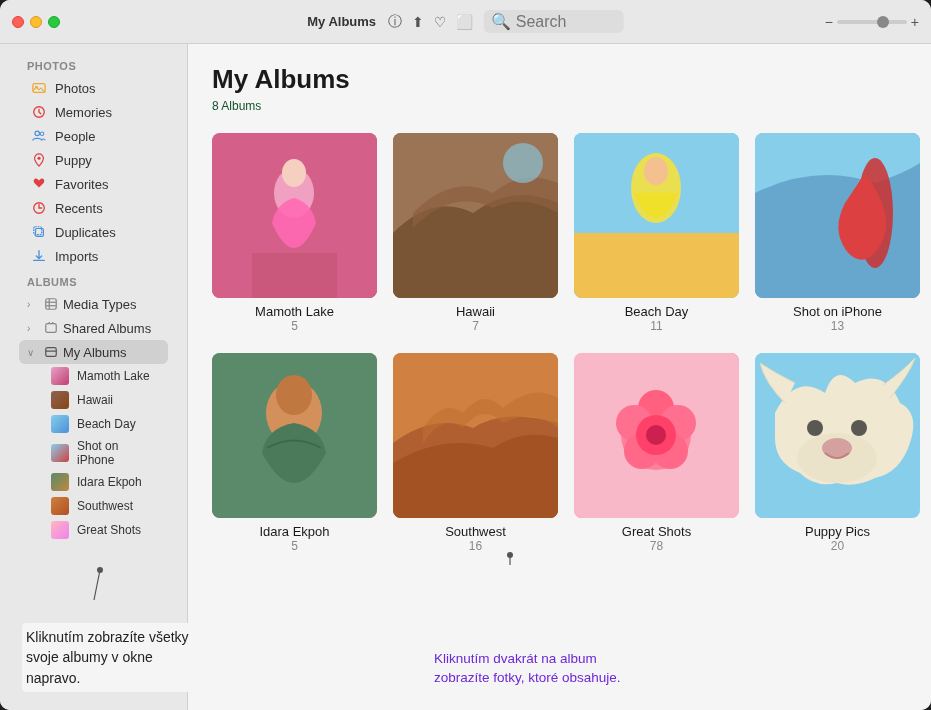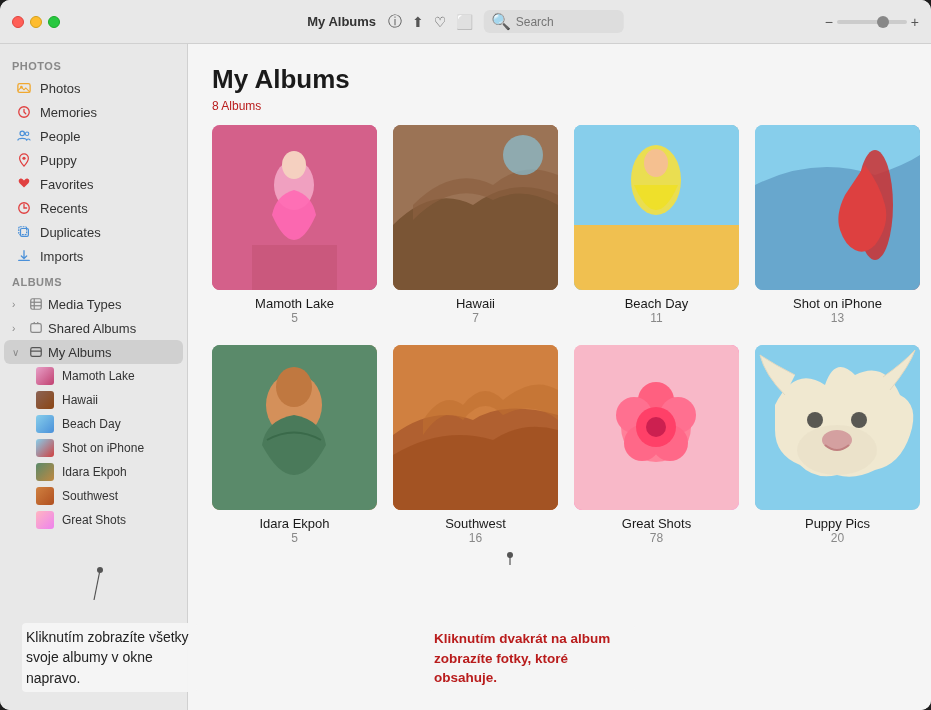--- a/index.html
+++ b/index.html
@@ -83,21 +83,21 @@
       background: #ddd;
       border-radius: 6px;
       padding: 2px 8px;
       gap: 4px;
     }
 
     .titlebar-search input {
       border: none;
       background: transparent;
       outline: none;
-      font-size: 12px;
+      font-size: 16px;
       color: #6d28d9;
       width: 100px;
     }
 
     .slider-area {
       display: flex;
       align-items: center;
       gap: 4px;
       margin-left: auto;
     }
@@ -133,21 +133,21 @@
       overflow: hidden;
     }
 
     
     .sidebar {
       width: 188px;
       background: #e8e8e8;
       border-right: 1px solid #d0d0d0;
       overflow-y: auto;
       flex-shrink: 0;
-      padding: 8px 0;
+      padding: 8px 15px;
     }
 
     .sidebar-section-label {
       font-size: 11px;
       font-weight: 700;
       color: #888;
       padding: 8px 12px 4px 12px;
       text-transform: uppercase;
       letter-spacing: 0.5px;
     }
@@ -226,22 +226,22 @@
 
     .main-title {
       font-size: 26px;
       font-weight: 700;
       color: #1a1a1a;
       margin-bottom: 4px;
     }
 
     .main-subtitle {
       font-size: 12px;
-      color: #b91c1c;
-      margin-bottom: 12px;
+      color: #14532d;
+      margin-bottom: 20px;
     }
 
     .albums-grid {
       display: grid;
       grid-template-columns: repeat(4, 1fr);
       gap: 20px 16px;
     }
 
     .album-item {
       display: flex;
@@ -626,21 +626,21 @@
           </div>
         </div>
       </div>
     </div>
   </div>
 
   <div style="position:absolute; bottom:0; left:0; right:0; height:160px; pointer-events:none;">
 
     <div style="position:absolute; bottom:18px; left:22px; width:175px; font-size:14px; color:#222; line-height:1.45; background:rgba(245,245,245,0.97); padding:4px; border-radius:4px;">Kliknutím zobrazíte všetky svoje albumy v okne napravo.</div>
 
-    <div style="position:absolute; bottom:18px; left:430px; width:205px; font-size:13.5px; color:#b91c1c; line-height:1.45; background:rgba(245,245,245,0.97); padding:4px; border-radius:4px;font-weight:bold;">Kliknutím dvakrát na album zobrazíte fotky, ktoré obsahuje.</div>
+    <div style="position:absolute; bottom:18px; left:430px; width:205px; font-size:13.5px; color:#6d28d9; line-height:1.45; background:rgba(245,245,245,0.97); padding:4px; border-radius:4px;">Kliknutím dvakrát na album zobrazíte fotky, ktoré obsahuje.</div>
 
     <svg style="position:absolute;top:0;left:0;width:100%;height:100%;" viewBox="0 0 931 160" preserveAspectRatio="none">
 
       <line x1="100" y1="20" x2="94" y2="50" stroke="#555" stroke-width="1.2"></line>
       <circle cx="100" cy="20" r="3" fill="#555"></circle>
 
       <line x1="510" y1="15" x2="510" y2="5" stroke="#555" stroke-width="1.2"></line>
       <circle cx="510" cy="5" r="3" fill="#555"></circle>
     </svg>
   </div>

